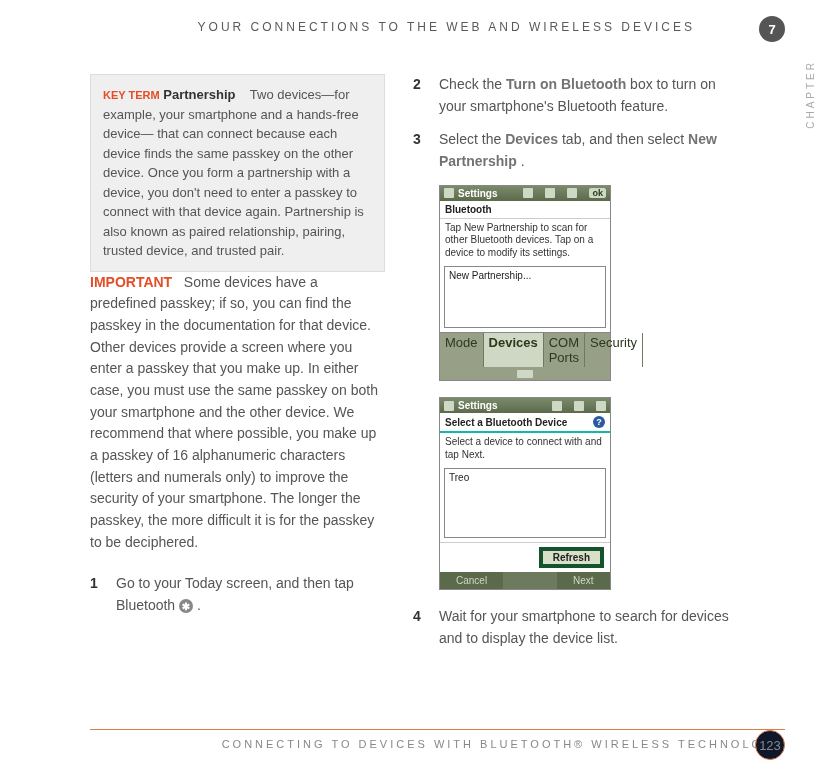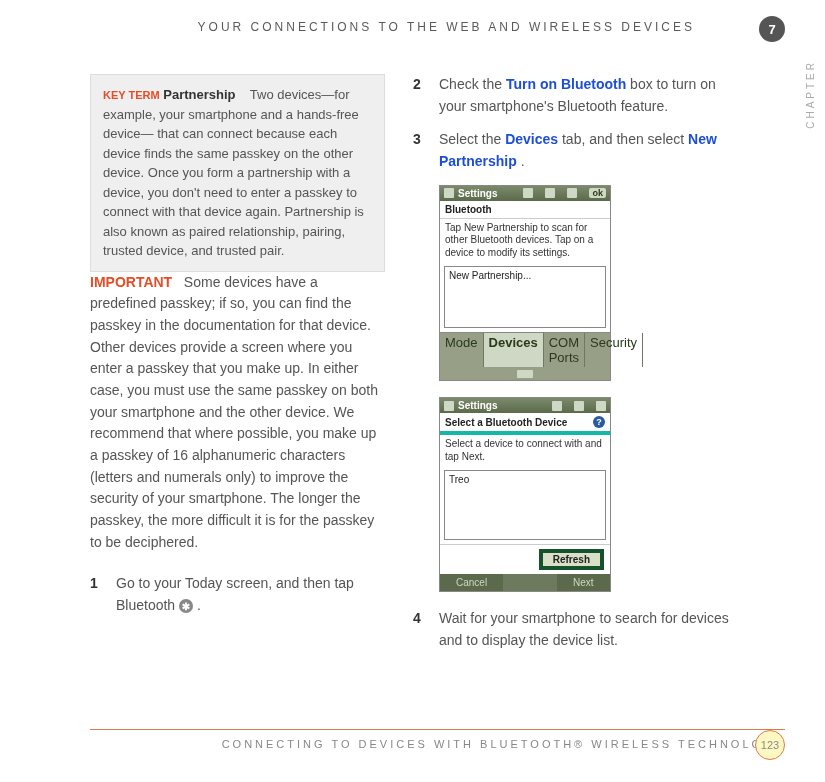--- a/index.html
+++ b/index.html
@@ -93,21 +93,21 @@
     font-size: 14px;
     color: #555;
     line-height: 1.55;
     margin-bottom: 12px;
   }
   .step-num {
     font-weight: bold;
     flex: 0 0 14px;
     color: #333;
   }
-  .bold-inline { font-weight: bold; color:#1d4ed8; }
+  .bold-inline { font-weight: bold; color:#737373; }
   .bt-glyph {
     display: inline-flex;
     width: 14px; height: 14px;
     align-items: center; justify-content: center;
     background:#888; color:#fff; border-radius:50%;
     font-size:10px; font-weight:bold;
     vertical-align: middle;
   }
   
   .shot {
@@ -132,21 +132,21 @@
   .tb-icon { width:10px; height:10px; background:#cfd8c4; border-radius:1px; display:inline-block;}
   .ok-btn { background:#cfd8c4; color:#2a3a1a; border-radius:2px; padding:0 3px; font-size:9px; font-weight:bold;}
   .shot .subhead { font-weight:bold; padding:3px 5px; border-bottom:1px solid #ccc;}
   .shot .blurb { padding:3px 5px; color:#333; line-height:1.25;}
   .shot .listbox { margin:4px; border:1px solid #888; height:54px; padding:3px 4px; background:#fff;}
   .shot .tabs { display:flex; background:#97a087; border-top:1px solid #888;}
   .shot .tab { padding:2px 5px; font-size:13px; border-right:1px solid #6d7a5d; color:#2a3a1a;}
   .shot .tab.active { background:#cfd8c4; font-weight:bold;}
   .shot .kbdbar { background:#97a087; height:13px; display:flex; justify-content:center; align-items:center;}
   .kbd-icon { width:16px; height:8px; background:#cfd8c4; border-radius:1px;}
-  .shot .subhead-row { display:flex; justify-content:space-between; align-items:center; padding:3px 5px; border-bottom:4px solid #14b8a6; font-weight:bold;}
+  .shot .subhead-row { display:flex; justify-content:space-between; align-items:center; padding:3px 5px; border-bottom:2px solid #14b8a6; font-weight:bold;}
   .help-dot { width:12px; height:12px; border-radius:50%; background:#2a5aa0; color:#fff; display:flex; align-items:center; justify-content:center; font-size:9px; font-weight:bold;}
   .shot .bottombar { display:flex; background:#5a6a4a; color:#cfd8c4;}
   .bottombar .seg { flex:1; text-align:center; padding:3px 16px; font-size:10px;}
   .bottombar .seg.mid { background:#6d7a5d;}
   .refresh-row { display:flex; justify-content:flex-end; padding:4px 6px; border-top:1px solid #ccc;}
   .rbtn { border:4px solid #14532d; background:#d8e0c8; padding:1px 10px; font-size:10px; font-weight:bold;}
   .footer {
     position:absolute;
     left:90px; right:40px; bottom:32px;
     border-top: 1px solid #e07a4a;
@@ -156,22 +156,22 @@
     font-size:11px;
     letter-spacing:3px;
   }
   .page-num {
     position:absolute;
     right:40px; bottom:22px;
     width:28px; height:28px;
     border:1px solid #e07a4a;
     border-radius:50%;
     display:flex; align-items:center; justify-content:center;
-    color:#888; font-size:11px; letter-spacing:0;
-    background:#fef9c3;
+    color:#888; font-size:13px; letter-spacing:0;
+    background:#0f172a;
   }
 </style>
 </head>
 <body>
 
 <div class="page">
 
   <div class="header-title">YOUR CONNECTIONS TO THE WEB AND WIRELESS DEVICES</div>
 
   <div class="chapter-badge">7</div>

